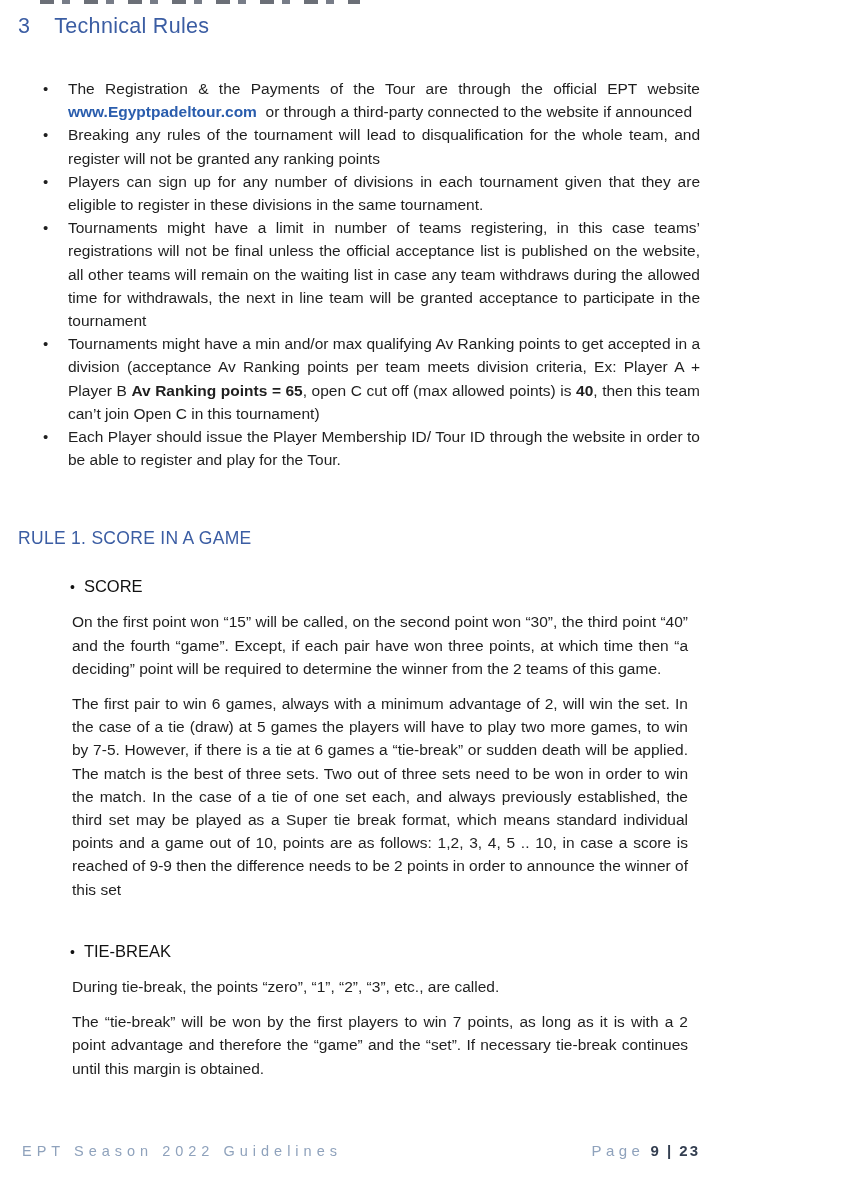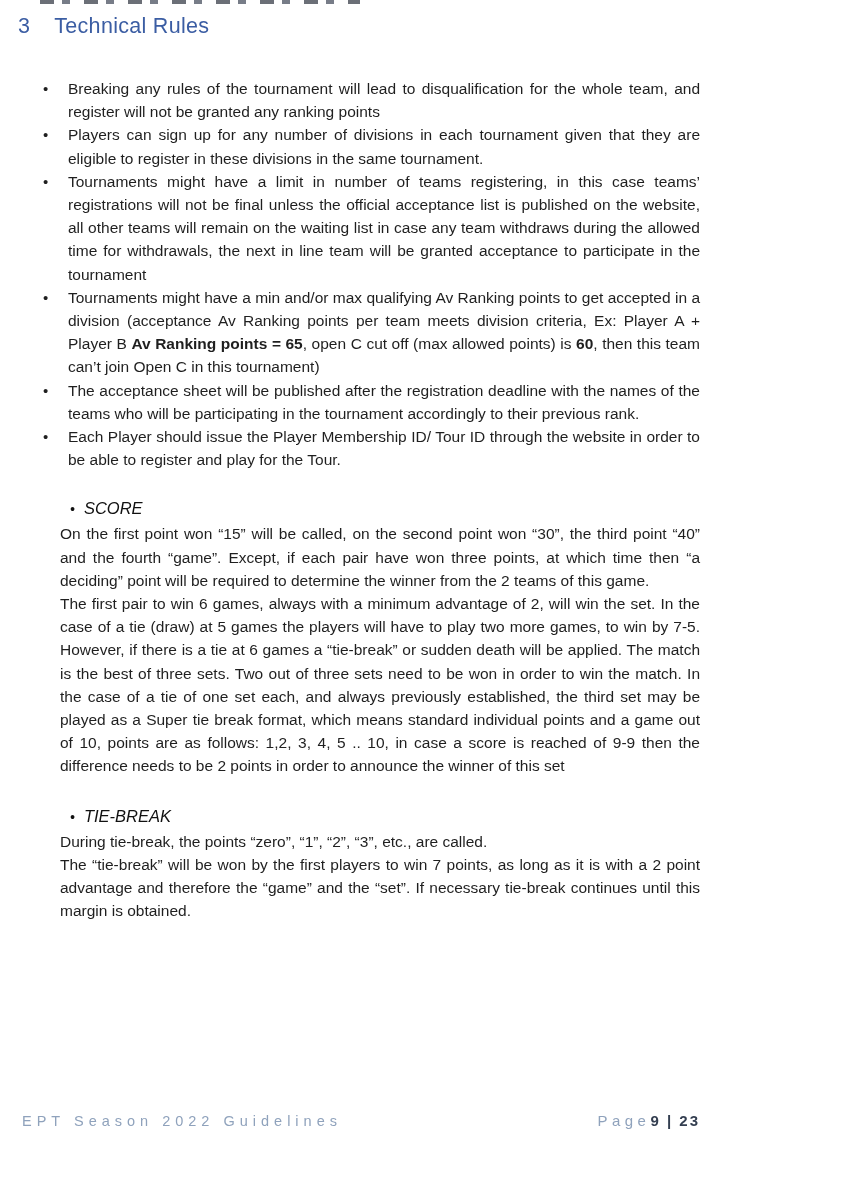--- a/index.html
+++ b/index.html
@@ -59,68 +59,68 @@
   h2.rule-heading{
     margin:56px 0 0 0;
     font-size:17.5px;font-weight:400;line-height:22px;
     color:var(--heading-blue);
     letter-spacing:.3px;
   }
   .sub-label{
     margin:26px 0 0 52px;
     font-size:16.5px;line-height:22px;
     color:#111;
-    font-style:italic;
   }
   .sub-label .blt{margin-right:9px;font-size:14px;}
   .paras{margin:2px 0 0 42px;}
   .paras p{
-    margin:0;
+    margin:12px;
     text-align:justify;
     font-size:15.5px;line-height:23.2px;
   }
   .gap-after-score{height:1px;}
   .footer{
-    position:absolute;left:22px;right:18px;top:1112px;
+    position:absolute;left:22px;right:18px;top:1142px;
     display:flex;justify-content:space-between;align-items:baseline;gap:44px;
   }
   .footer-left{
     color:var(--footer-muted);
     font-size:14.5px;letter-spacing:5px;
   }
   .footer-right{font-size:15px;}
   .footer-right .pg-label{
     color:var(--footer-muted);
-    letter-spacing:4.5px;
+    letter-spacing:4.5px;margin-right:6px;
   }
   .footer-right .pg-num{
     color:var(--page-num);
     font-weight:600;letter-spacing:2px;margin-top:36px;
   }
 </style>
 </head>
 <body>
 
 <div class="page">
   <div class="scan-artifact"></div>
 
   <div class="content">
     <h1 class="section-heading">
       <span class="h-num">3</span><span>Technical Rules</span>
     </h1>
 
     <ul class="bullets" id="bullet-list">
+        <li><span>The Registration &amp; the Payments of the Tour are through the official EPT website </span><a class="link">www.Egyptpadeltour.com</a><span>&nbsp; or through a third-party connected to the website if announced</span></li>
         <li><span>Breaking any rules of the tournament will lead to disqualification for the whole team, and register will not be granted any ranking points</span></li>
         <li><span>Players can sign up for any number of divisions in each tournament given that they are eligible to register in these divisions in the same tournament.</span></li>
         <li><span>Tournaments might have a limit in number of teams registering, in this case teams’ registrations will not be final unless the official acceptance list is published on the website, all other teams will remain on the waiting list in case any team withdraws during the allowed time for withdrawals, the next in line team will be granted acceptance to participate in the tournament</span></li>
-        <li><span>Tournaments might have a min and/or max qualifying Av Ranking points to get accepted in a division (acceptance Av Ranking points per team meets division criteria, Ex: Player A + Player B </span><b>Av Ranking points = 65</b><span>, open C cut off (max allowed points) is </span><b>60</b><span>, then this team can’t join Open C in this tournament)</span></li>
-        <li><span>The acceptance sheet will be published after the registration deadline with the names of the teams who will be participating in the tournament accordingly to their previous rank.</span></li>
+        <li><span>Tournaments might have a min and/or max qualifying Av Ranking points to get accepted in a division (acceptance Av Ranking points per team meets division criteria, Ex: Player A + Player B </span><b>Av Ranking points = 65</b><span>, open C cut off (max allowed points) is </span><b>40</b><span>, then this team can’t join Open C in this tournament)</span></li>
         <li><span>Each Player should issue the Player Membership ID/ Tour ID through the website in order to be able to register and play for the Tour.</span></li>
       </ul>
 
+    <h2 class="rule-heading">RULE 1. SCORE IN A GAME</h2>
 
     <div>
       <div class="sub-label">
         <span class="blt">•</span><span>SCORE</span>
       </div>
       <div class="paras">
           <p>On the first point won “15” will be called, on the second point won “30”, the third point “40” and the fourth “game”. Except, if each pair have won three points, at which time then “a deciding” point will be required to determine the winner from the 2 teams of this game.</p>
           <p>The first pair to win 6 games, always with a minimum advantage of 2, will win the set. In the case of a tie (draw) at 5 games the players will have to play two more games, to win by 7-5. However, if there is a tie at 6 games a “tie-break” or sudden death will be applied. The match is the best of three sets. Two out of three sets need to be won in order to win the match. In the case of a tie of one set each, and always previously established, the third set may be played as a Super tie break format, which means standard individual points and a game out of 10, points are as follows: 1,2, 3, 4, 5 .. 10,  in case a score is reached of 9-9 then the difference needs to be 2 points in order to announce the winner of this set</p>
         </div>
     </div>

